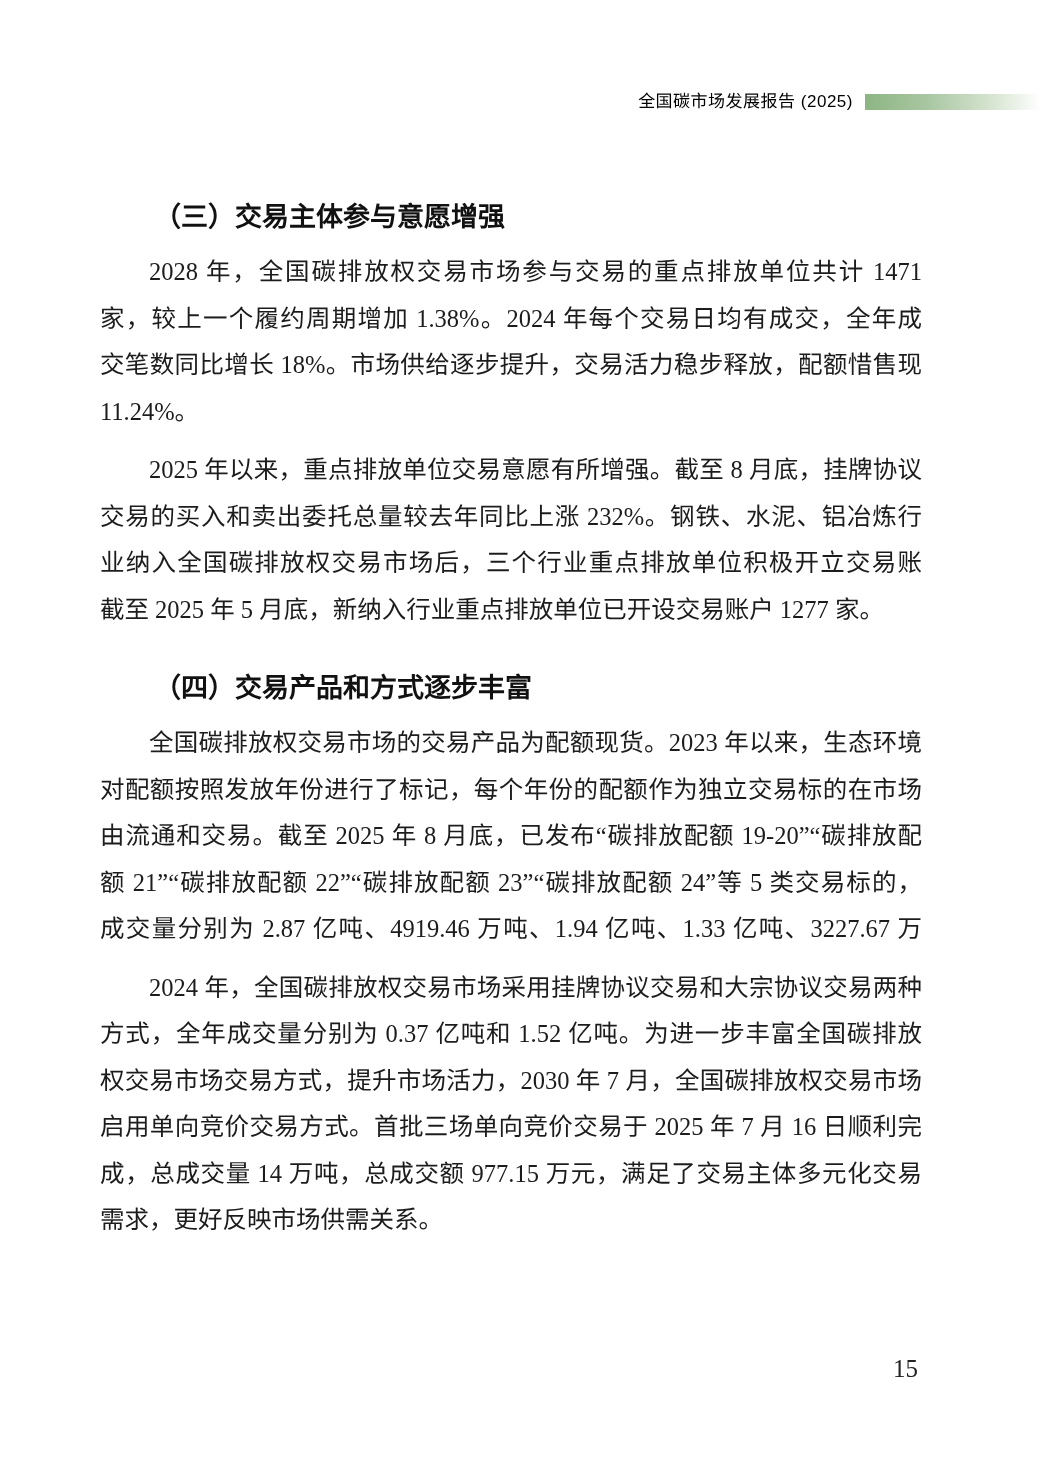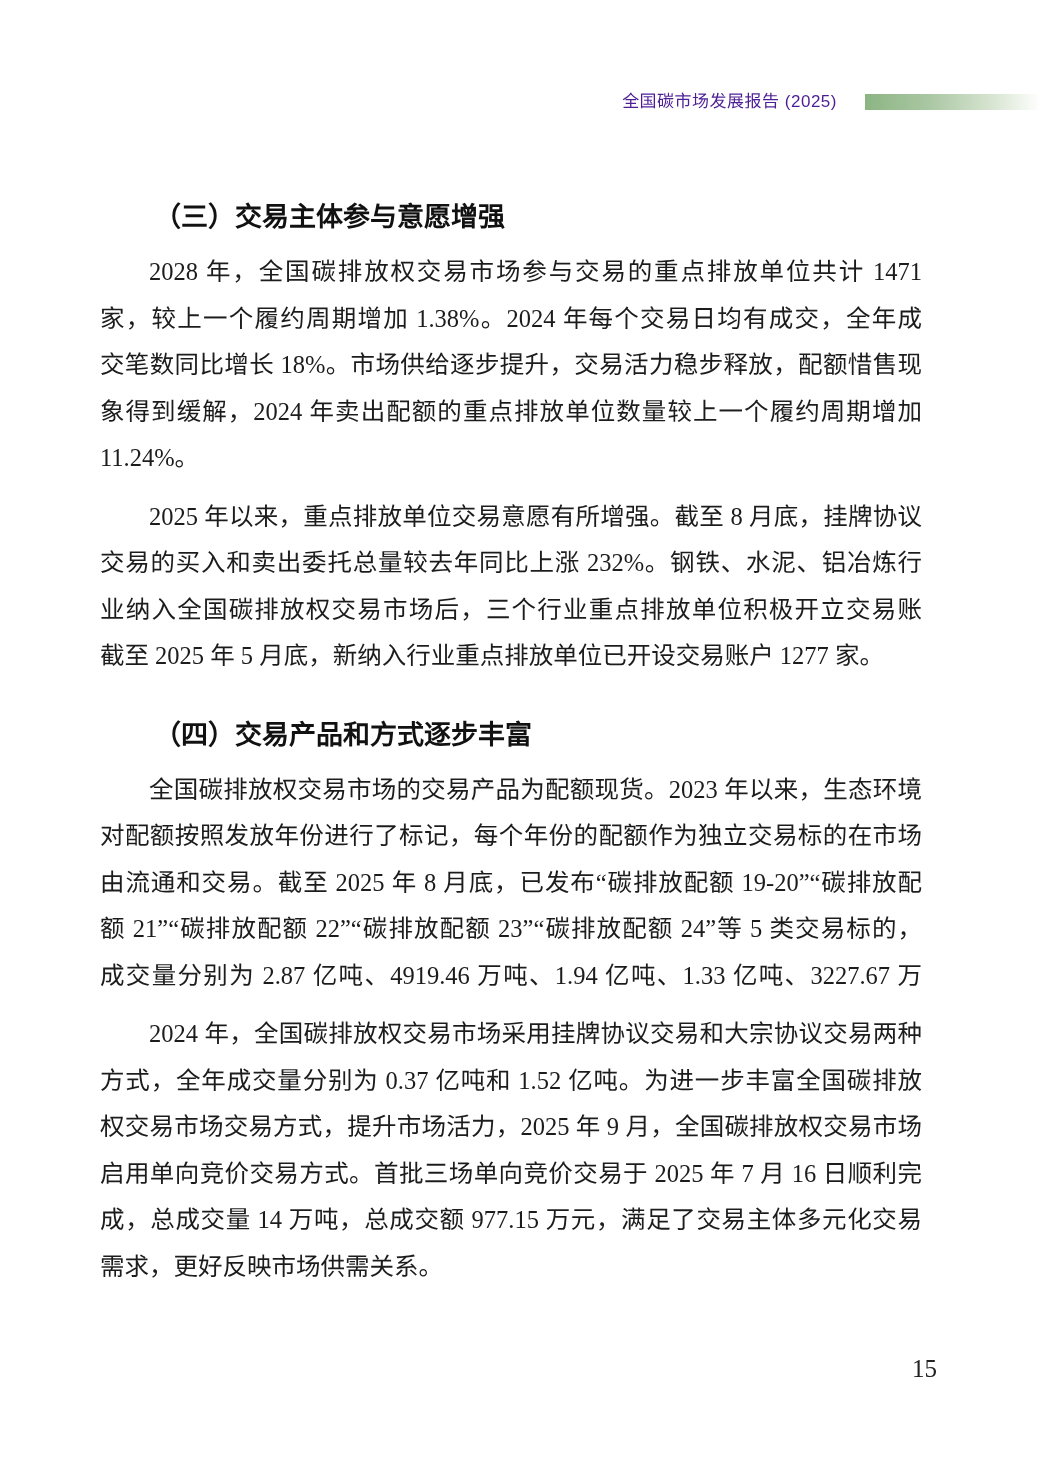--- a/index.html
+++ b/index.html
@@ -18,23 +18,23 @@
     left: 0;
     right: 0;
     height: 24px;
     display: flex;
     align-items: center;
     justify-content: flex-end;
   }
   .header-title {
     font-family: "Liberation Sans", "DejaVu Sans", sans-serif;
     font-size: 17px;
-    color: #4c1d95;
+    color: #000000;
     letter-spacing: 0.5px;
-    margin-right: 28px;
+    margin-right: 12px;
     line-height: 24px;
   }
   .header-bar {
     width: 183px;
     height: 16px;
     background: linear-gradient(to right, #8cb583 0%, #aac7a3 35%, #d8e5d2 70%, #ffffff 96%);
   }
   .doc-main {
     position: absolute;
     left: 100px;
@@ -61,42 +61,41 @@
     overflow: hidden;
     height: 46.5px;
   }
   .tline.indent { text-indent: 2em; }
   .tline.last { text-align-last: left; }
   .page-footer {
     position: absolute;
     top: 1355px;
     left: 893px;
     width: 44px;
-    text-align: right;
+    text-align: left;
     font-size: 25px;
     color: #222222;
   }
 </style>
 </head>
 <body>
 
 <div class="page-header">
   <span class="header-title">全国碳市场发展报告 (2025)</span>
   <span class="header-bar"></span>
 </div>
 
 <div class="doc-main">
 
   <h2 class="section-heading">（三）交易主体参与意愿增强</h2>
 
   <div class="para">
     <div class="tline indent">2028 年，全国碳排放权交易市场参与交易的重点排放单位共计 1471</div>
     <div class="tline">家，较上一个履约周期增加 1.38%。2024 年每个交易日均有成交，全年成</div>
     <div class="tline">交笔数同比增长 18%。市场供给逐步提升，交易活力稳步释放，配额惜售现</div>
-    <div class="tline">象得到缓解，2024 年卖出配额的重点排放单位数量较上一个履约周期增加</div>
     <div class="tline last">11.24%。</div>
   </div>
 
   <div class="para">
     <div class="tline indent">2025 年以来，重点排放单位交易意愿有所增强。截至 8 月底，挂牌协议</div>
     <div class="tline">交易的买入和卖出委托总量较去年同比上涨 232%。钢铁、水泥、铝冶炼行</div>
     <div class="tline">业纳入全国碳排放权交易市场后，三个行业重点排放单位积极开立交易账户，</div>
     <div class="tline last">截至 2025 年 5 月底，新纳入行业重点排放单位已开设交易账户 1277 家。</div>
   </div>
 
@@ -106,21 +105,21 @@
     <div class="tline indent">全国碳排放权交易市场的交易产品为配额现货。2023 年以来，生态环境部</div>
     <div class="tline">对配额按照发放年份进行了标记，每个年份的配额作为独立交易标的在市场自</div>
     <div class="tline">由流通和交易。截至 2025 年 8 月底，已发布“碳排放配额 19-20”“碳排放配</div>
     <div class="tline">额 21”“碳排放配额 22”“碳排放配额 23”“碳排放配额 24”等 5 类交易标的，</div>
     <div class="tline last">成交量分别为 2.87 亿吨、4919.46 万吨、1.94 亿吨、1.33 亿吨、3227.67 万吨。</div>
   </div>
 
   <div class="para">
     <div class="tline indent">2024 年，全国碳排放权交易市场采用挂牌协议交易和大宗协议交易两种</div>
     <div class="tline">方式，全年成交量分别为 0.37 亿吨和 1.52 亿吨。为进一步丰富全国碳排放</div>
-    <div class="tline">权交易市场交易方式，提升市场活力，2025 年 9 月，全国碳排放权交易市场</div>
+    <div class="tline">权交易市场交易方式，提升市场活力，2030 年 7 月，全国碳排放权交易市场</div>
     <div class="tline">启用单向竞价交易方式。首批三场单向竞价交易于 2025 年 7 月 16 日顺利完</div>
     <div class="tline">成，总成交量 14 万吨，总成交额 977.15 万元，满足了交易主体多元化交易</div>
     <div class="tline last">需求，更好反映市场供需关系。</div>
   </div>
 
 </div>
 
 <div class="page-footer">
   <span>15</span>
 </div>

